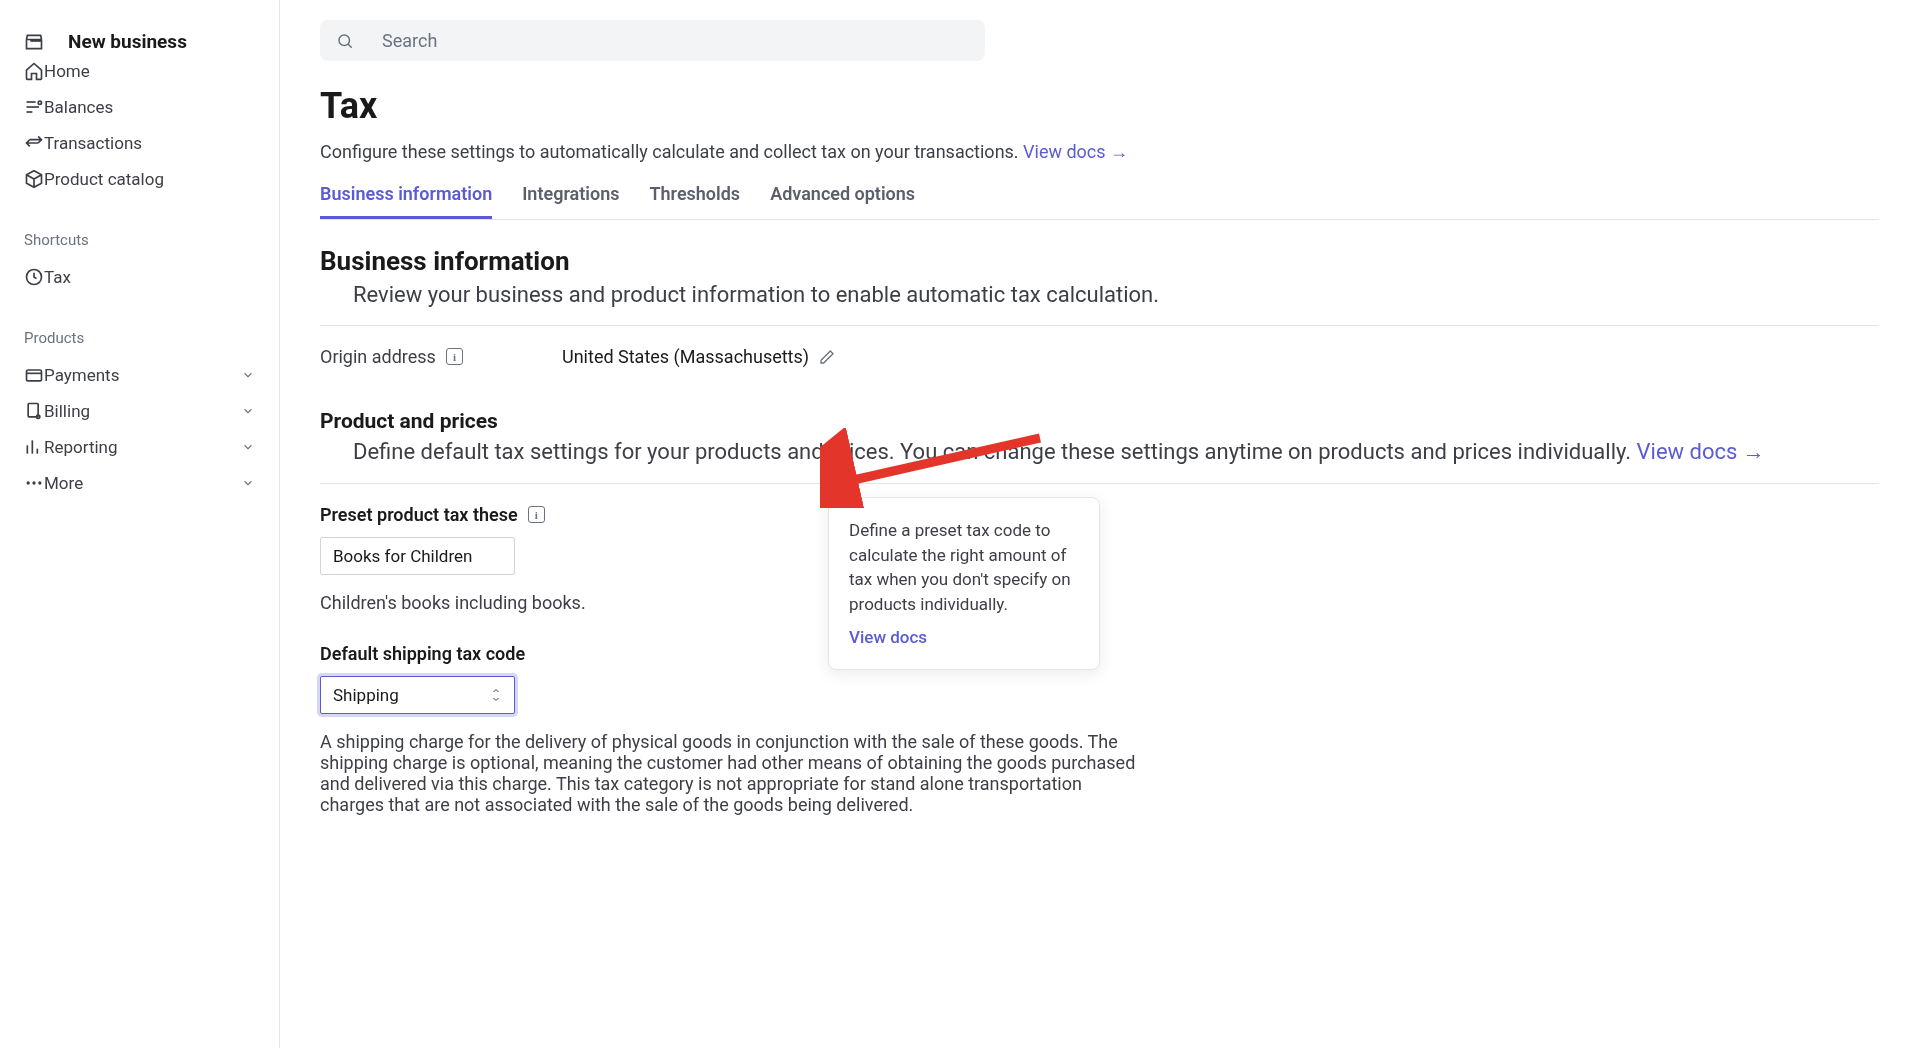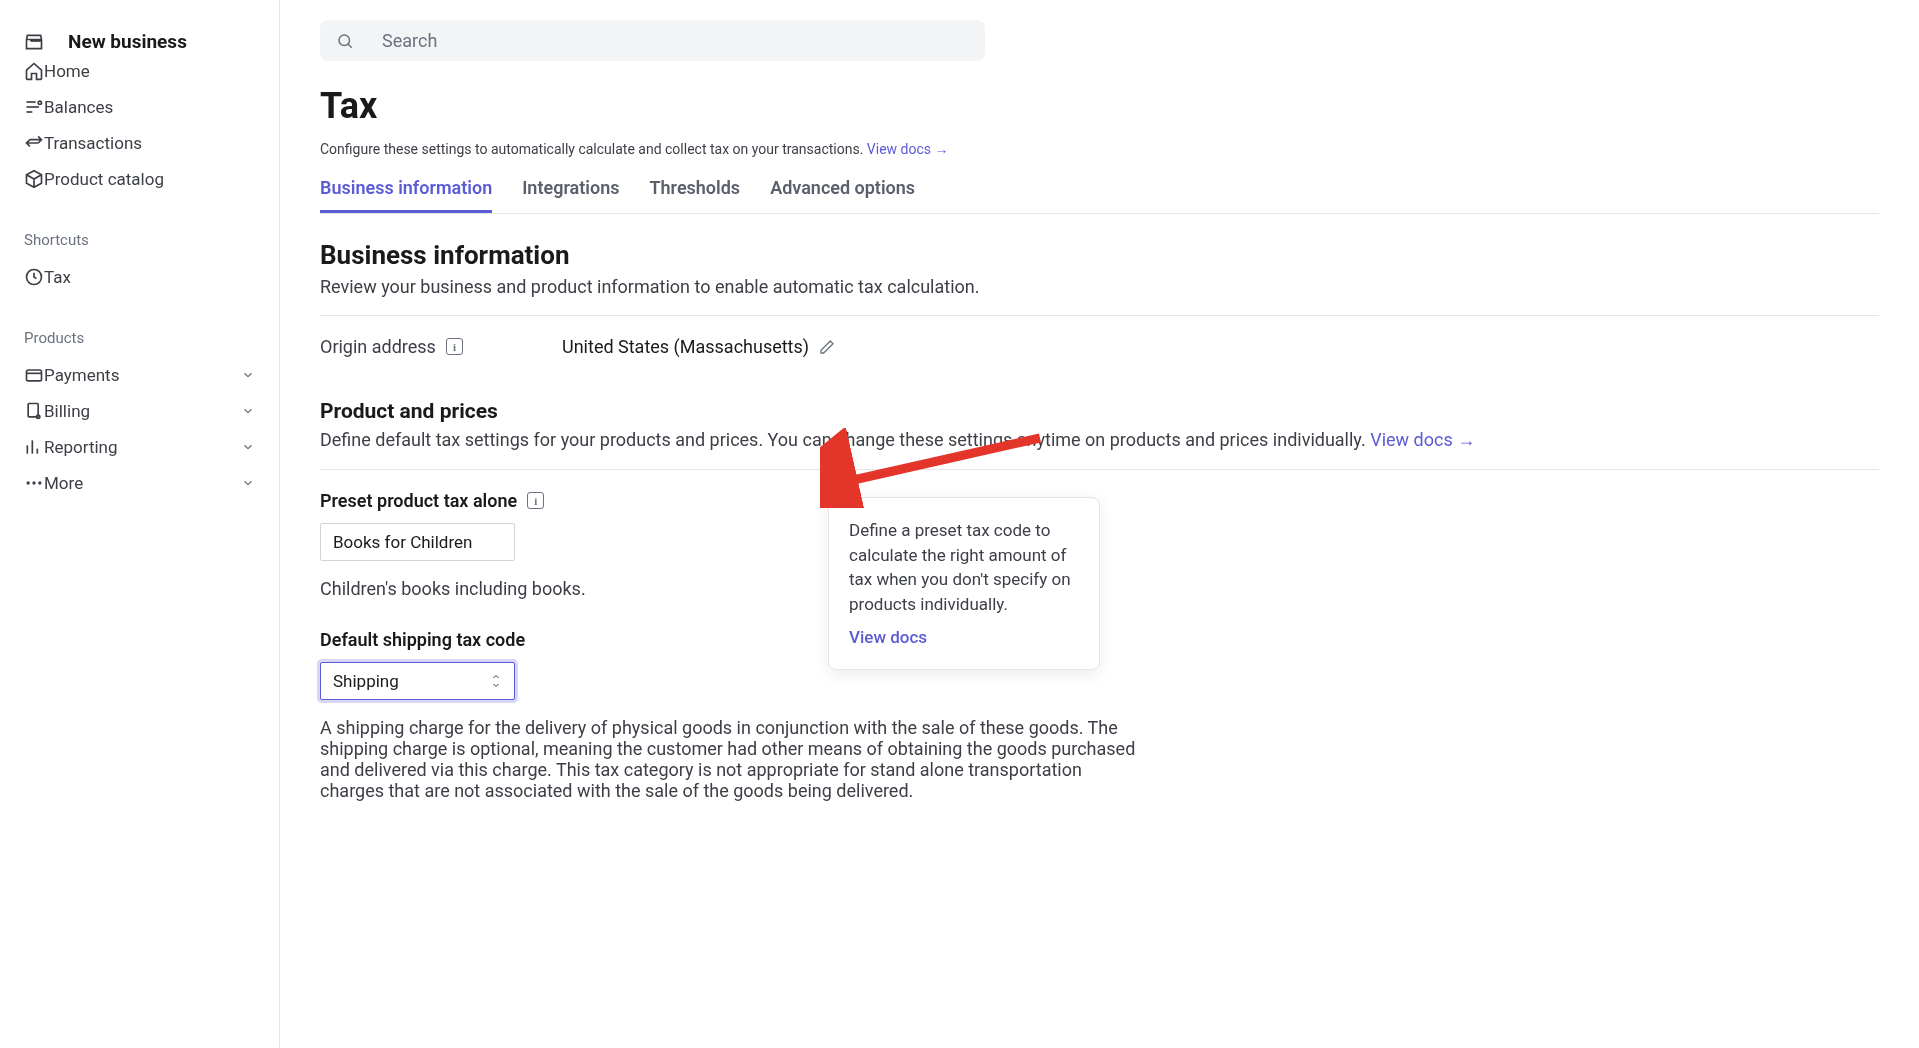--- a/index.html
+++ b/index.html
@@ -7,27 +7,27 @@
 .app { display: flex; min-height: 100vh; }
 .sidebar { width: 280px; padding: 30px 24px; border-right: 1px solid #e5e5e5; }
 .brand { display: flex; align-items: center; gap: 24px; font-weight: 700; font-size: 19px; }
 .nav-item { display: flex; align-items: center; padding: 8px 0; font-size: 17px; color: #3c3f46; cursor: pointer; }
 .nav-item .icon-slot { width: 20px; display: flex; align-items: center; justify-content: center; }
 .section-label { font-size: 15px; color: #6b7280; margin-top: 34px; margin-bottom: 10px; }
 .chevron-col { margin-left: auto; color: #6b7280; }
 .main { flex: 1; padding: 20px 40px; position: relative; }
 .search-bar { width: 665px; background: #f3f4f6; border-radius: 8px; padding: 10px 16px; display: flex; align-items: center; gap: 28px; color: #6b7280; font-size: 18px; margin-bottom: 24px; }
 .page-title { font-size: 36px; font-weight: 700; margin-bottom: 14px; }
-.page-desc { font-size: 14px; color: #3c3f46; margin-bottom: 20px; }
+.page-desc { font-size: 18px; color: #3c3f46; margin-bottom: 20px; }
 .link { color: #5b5bd6; cursor: pointer; }
 .tabs { display: flex; gap: 30px; border-bottom: 1px solid #e5e5e5; margin-bottom: 26px; }
 .tab { font-size: 18px; font-weight: 600; color: #5a5f6b; padding-bottom: 12px; cursor: pointer; }
 .tab.active { color: #5b5bd6; border-bottom: 3px solid #5b5bd6; }
 .section-title { font-size: 26px; font-weight: 700; margin-bottom: 6px; }
-.section-desc { font-size: 18px; color: #3c3f46; margin-bottom: 18px; }
+.section-desc { font-size: 22px; color: #3c3f46; margin-bottom: 18px; margin-left: 33px; }
 .divider { border-top: 1px solid #e5e5e5; margin-bottom: 20px; }
 .form-row { display: flex; align-items: center; gap: 14px; font-size: 18px; margin-bottom: 42px; }
 .form-label { display: flex; align-items: center; gap: 10px; width: 228px; color: #3c3f46; }
 .form-value { color: #1a1a1a; display: flex; align-items: center; gap: 10px; }
 .select-box { display: inline-flex; align-items: center; justify-content: space-between; border: 1px solid #d1d5db; border-radius: 2px; padding: 8px 12px; font-size: 17px; min-width: 195px; background: #fff; cursor: pointer; }
 .select-box.focused { border-color: #5b5bd6; box-shadow: 0 0 0 3px rgba(91,91,214,0.25); }
 .field-label { font-size: 18px; font-weight: 600; display: flex; align-items: center; gap: 10px; margin-bottom: 12px; }
 .field-desc { font-size: 18px; color: #3c3f46; margin-top: 17px; margin-bottom: 30px; max-width: 820px; }
 .tooltip { position: absolute; left: 548px; top: 497px; width: 272px; background: #fff; border: 1px solid #e5e5e5; border-radius: 8px; box-shadow: 0 4px 16px rgba(0,0,0,0.08); padding: 20px; font-size: 17px; color: #3c3f46; line-height: 1.45; }
 .tooltip .link { display: block; margin-top: 8px; font-weight: 500; }
@@ -199,21 +199,21 @@
       </div>
     </div>
 
     <h3 class="section-title" style="font-size:21px">Product and prices</h3>
     <p class="section-desc">
       <span>Define default tax settings for your products and prices. You can change these settings anytime on products and prices individually. </span><a class="link"><span>View docs</span> <span>→</span></a>
     </p>
     <div class="divider"></div>
 
     <div class="field-label">
-      <span>Preset product tax alone</span>
+      <span>Preset product tax these</span>
       <span class="info-icon-box">i</span>
     </div>
     <div class="select-box">
       <span>Books for Children</span>
     </div>
     <p class="field-desc">Children's books including                                                                        books.</p>
 
     <div class="field-label">
       <span>Default shipping tax code</span>
     </div>

